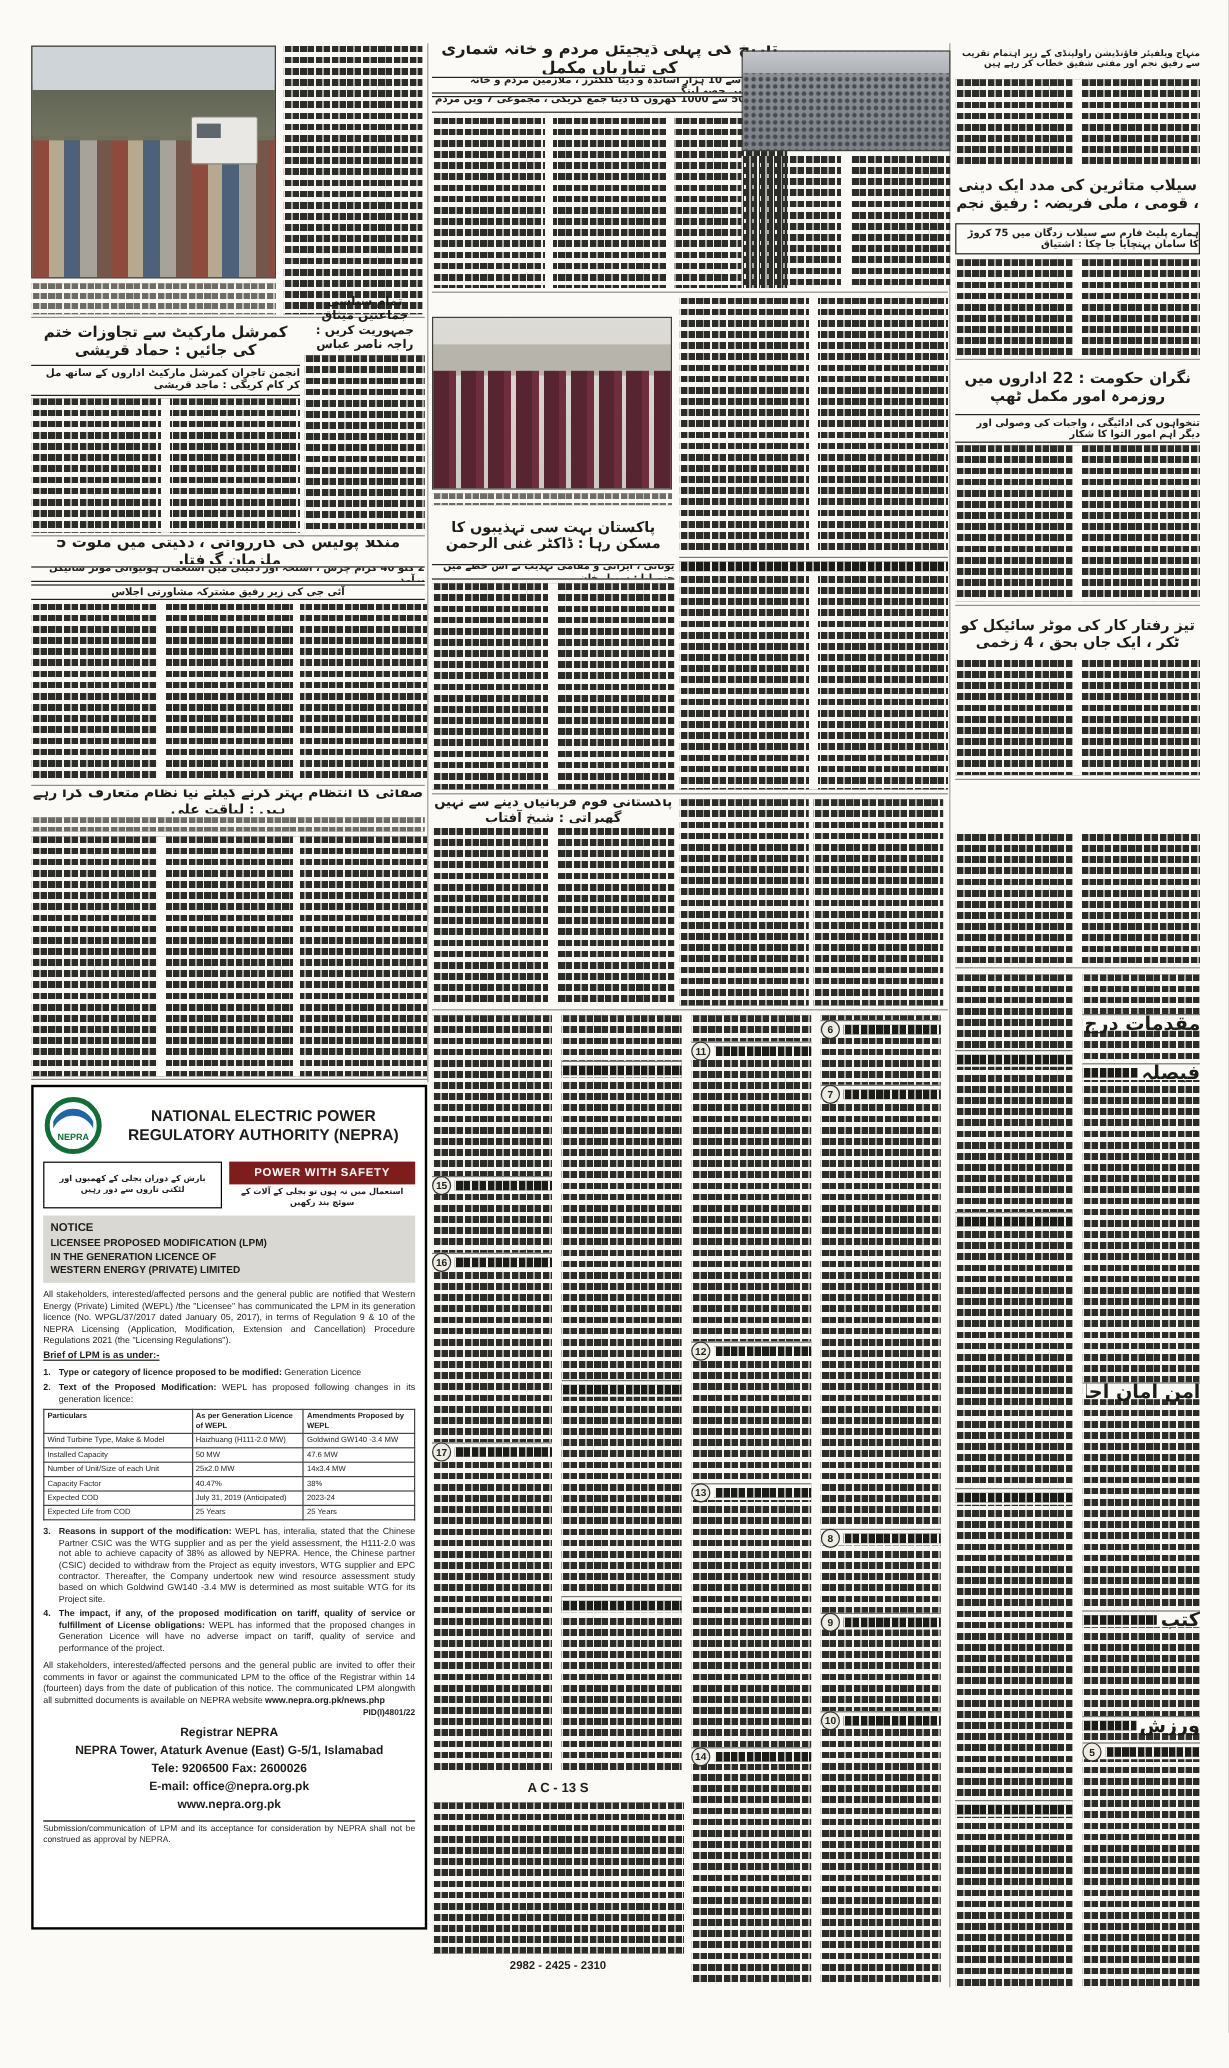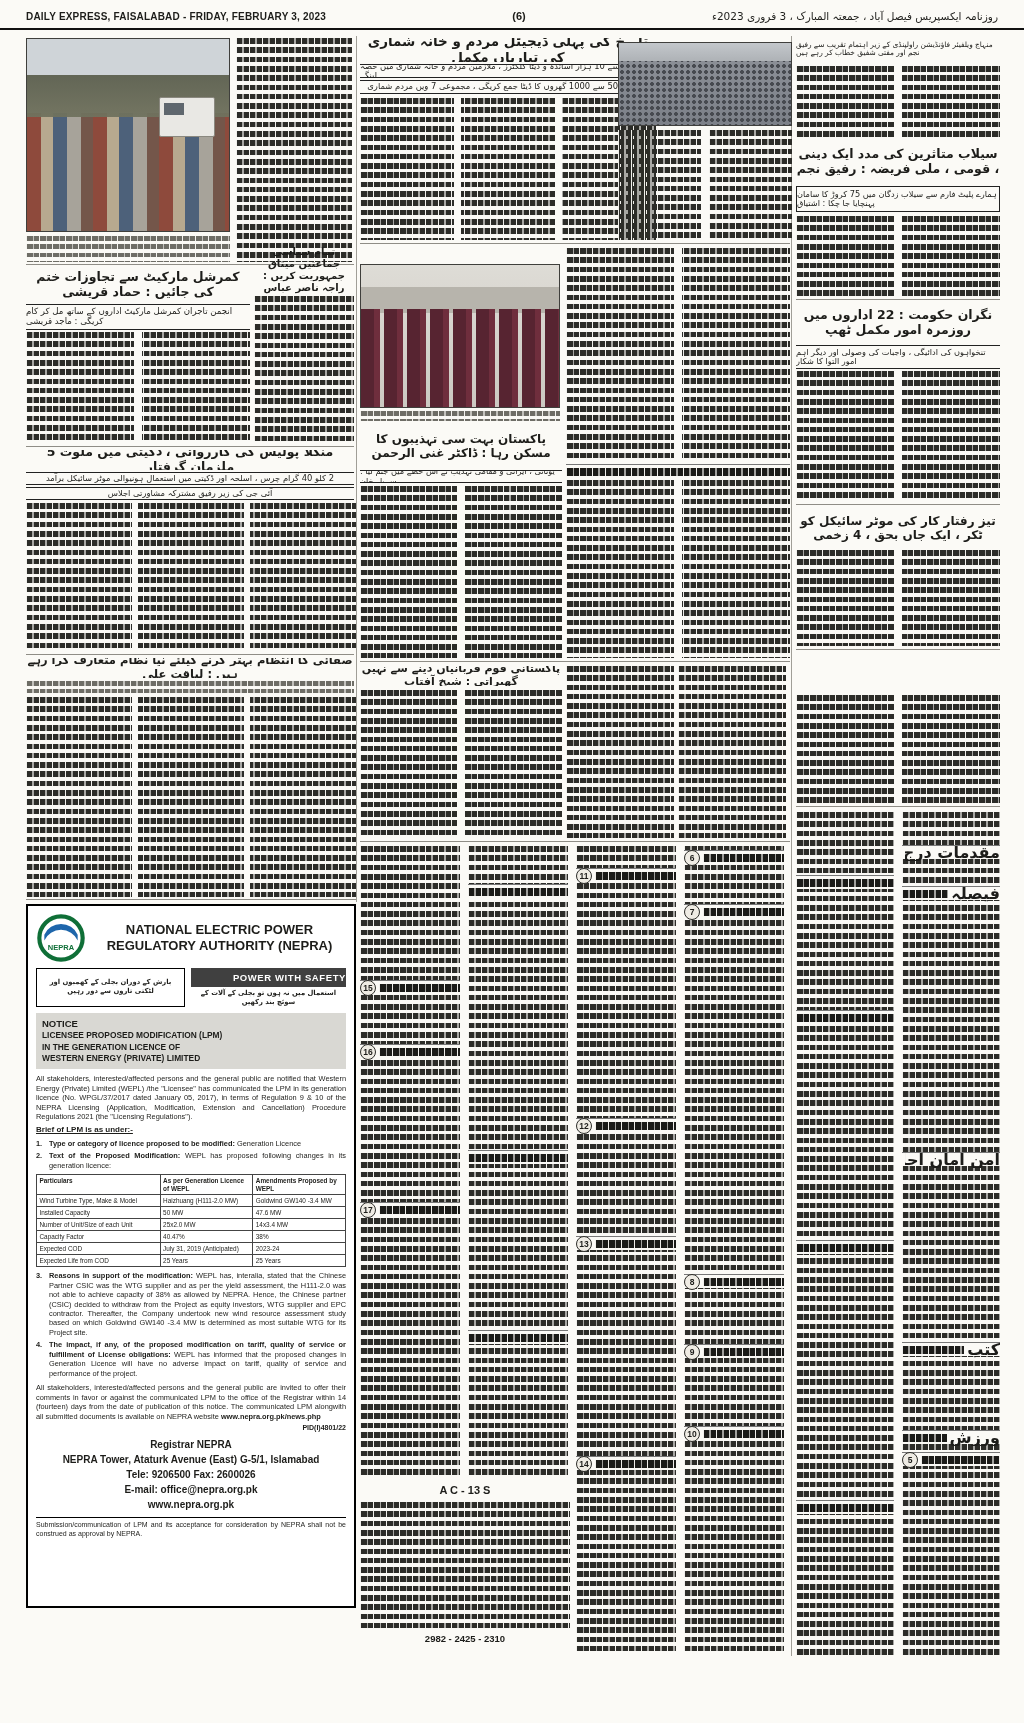--- a/index.html
+++ b/index.html
@@ -9,21 +9,21 @@
   --ln: repeating-linear-gradient(180deg, #2c2c28 0 5.6px, rgba(0,0,0,0) 5.6px 9.3px);
   --lnl: repeating-linear-gradient(180deg, #6e6d66 0 4.6px, rgba(0,0,0,0) 4.6px 8.4px);
 }
 *{margin:0;padding:0;box-sizing:border-box}
 html,body{background:#9a9a96}
 .page{position:relative;width:1024px;height:1723px;background:var(--paper);color:var(--ink);
   font-family:"Liberation Sans",sans-serif;margin:0 auto;overflow:hidden}
 .abs{position:absolute}
 .urdu{direction:rtl;font-family:"DejaVu Sans",sans-serif}
 .hd{font-weight:bold;display:flex;align-items:center;justify-content:center;text-align:center;line-height:1.18;overflow:hidden}
-.sub{font-weight:normal;display:flex;align-items:center;justify-content:center;text-align:left;line-height:1.12;overflow:hidden;
+.sub{font-weight:bold;display:flex;align-items:center;justify-content:center;text-align:right;line-height:1.12;overflow:hidden;
   border-top:1px solid #222;border-bottom:1px solid #222}
 .sub.box{border:1px solid #222}
 .sim{background-image:var(--wg),var(--ln)}
 .sim.lt{background-image:var(--wg),var(--lnl)}
 .g2-174{background-image:repeating-linear-gradient(90deg,rgba(0,0,0,0) 0 83px,var(--paper) 83px 91px),var(--wg),var(--ln)}
 .g2-202{background-image:repeating-linear-gradient(90deg,rgba(0,0,0,0) 0 97px,var(--paper) 97px 105px),var(--wg),var(--ln)}
 .g2-204{background-image:repeating-linear-gradient(90deg,rgba(0,0,0,0) 0 98px,var(--paper) 98px 106px),var(--wg),var(--ln)}
 .g2-224{background-image:repeating-linear-gradient(90deg,rgba(0,0,0,0) 0 108px,var(--paper) 108px 116px),var(--wg),var(--ln)}
 .g3-296{background-image:repeating-linear-gradient(90deg,rgba(0,0,0,0) 0 94px,var(--paper) 94px 101px),var(--wg),var(--ln)}
 .g3-330{background-image:repeating-linear-gradient(90deg,rgba(0,0,0,0) 0 106px,var(--paper) 106px 112px),var(--wg),var(--ln)}
@@ -58,21 +58,21 @@
 .truck{position:absolute;right:14px;top:58px;width:56px;height:40px;background:#e9e8e4;border:1px solid #8a887f;border-radius:2px}
 .truck .win{position:absolute;left:4px;top:5px;width:20px;height:12px;background:#5f676e}
 
 .nepra{width:100%;height:100%;border:2px solid #000;background:#fff;padding:7px 8px;font-size:7.4px;line-height:1.28;overflow:hidden}
 .nepra .trow{display:flex;gap:7px;align-items:center}
 .nepra .ttl{flex:1;text-align:center;font-weight:bold;font-size:13px;line-height:1.2}
 .safety{display:flex;gap:6px;margin-top:5px;align-items:stretch}
 .safebox{border:1px solid #000;flex:1;padding:2px 3px;font-size:6.8px;font-weight:bold;text-align:center;
   display:flex;align-items:center;justify-content:center;line-height:1.35}
 .safeband{flex:1.1;display:flex;flex-direction:column;gap:2px;justify-content:center}
-.powerbanner{background:#404040;color:#fff;font-weight:bold;text-align:right;font-size:9.5px;padding:3.5px 0;letter-spacing:.6px}
+.powerbanner{background:#7f1d1d;color:#fff;font-weight:bold;text-align:center;font-size:9.5px;padding:3.5px 0;letter-spacing:.6px}
 .safeurdu{font-size:6.8px;font-weight:bold;text-align:center}
 .noticeblk{background:#d9d8d3;margin-top:6px;padding:4px 6px;font-weight:bold;font-size:8.4px;line-height:1.4}
 .noticeblk .nt{font-size:9.5px}
 .para{margin-top:5px;text-align:justify}
 .briefhd{font-weight:bold;text-decoration:underline;margin-top:4px;font-size:8px}
 .item{display:flex;margin-top:3px}
 .item .no{width:13px;font-weight:bold;flex:0 0 auto}
 .item .bd{flex:1;text-align:justify}
 .ntable{width:100%;border-collapse:collapse;margin:4px 0;font-size:6.4px;line-height:1.25}
 .ntable th,.ntable td{border:1px solid #444;padding:1.5px 2.5px;text-align:left;vertical-align:top}
@@ -81,25 +81,20 @@
 .reg{text-align:center;font-weight:bold;margin-top:4px;line-height:1.5}
 .reg .rn{font-size:10px}
 .reg .ra{font-size:10px}
 .disc{border-top:1.5px solid #000;margin-top:5px;padding-top:3px;font-size:7px;text-align:justify}
 </style>
 </head>
 <body>
 
 <div class="page">
 
-  <div class="abs mast">
-    <span class="ml">DAILY EXPRESS, FAISALABAD - FRIDAY, FEBRUARY 3, 2023</span>
-    <span class="mc">(6)</span>
-    <span class="mr urdu">روزنامہ ایکسپریس فیصل آباد ، جمعتہ المبارک ، 3 فروری 2023ء</span>
-  </div>
 
   <div class="abs vl" style="left:356px;top:36px;height:866px"></div>
   <div class="abs vl" style="left:791px;top:36px;height:1620px"></div>
 
   <div class="abs photo ph-market" style="left:26px;top:38px;width:204px;height:194px">
     <div class="truck">
         <div class="win"></div>
       </div>
   </div>
   <div class="abs sim lt" style="left:26px;top:236px;width:204px;height:26px"></div>

